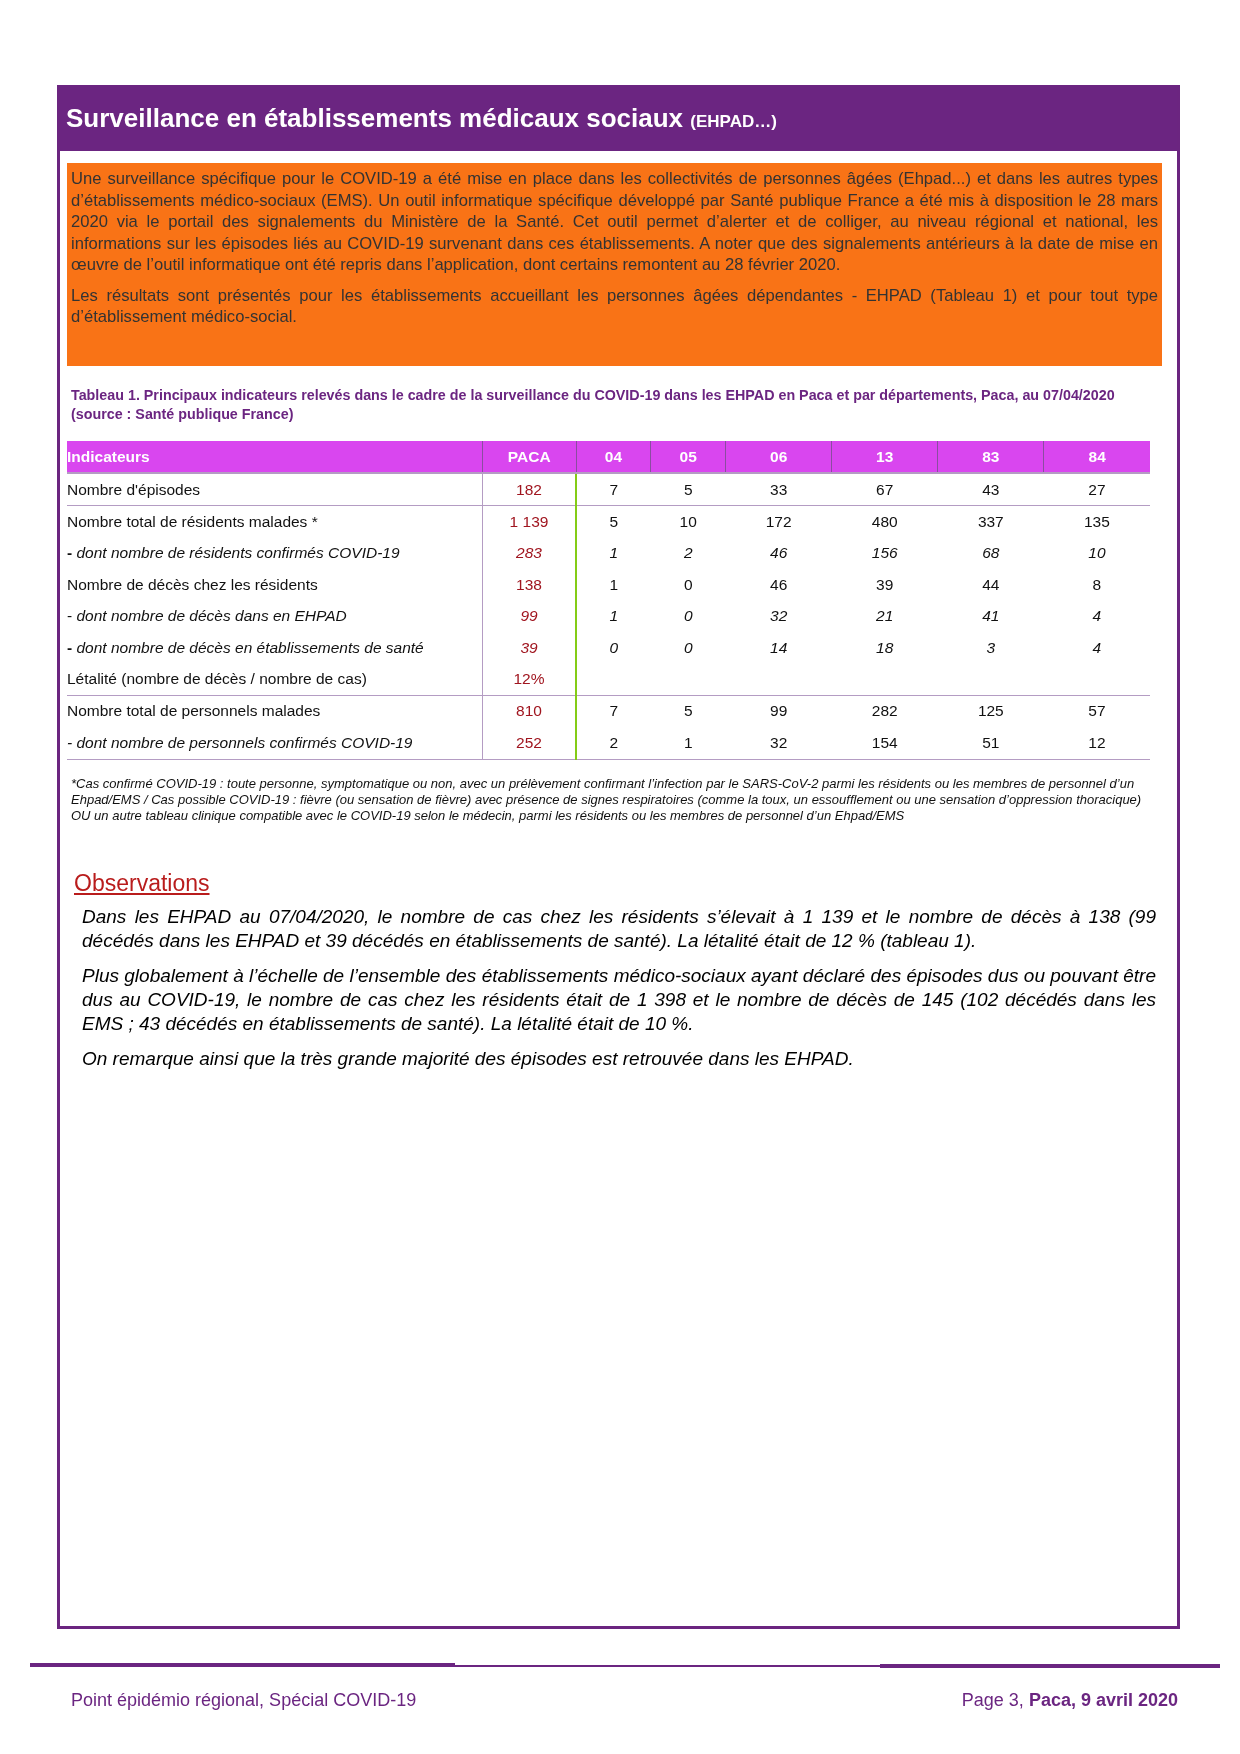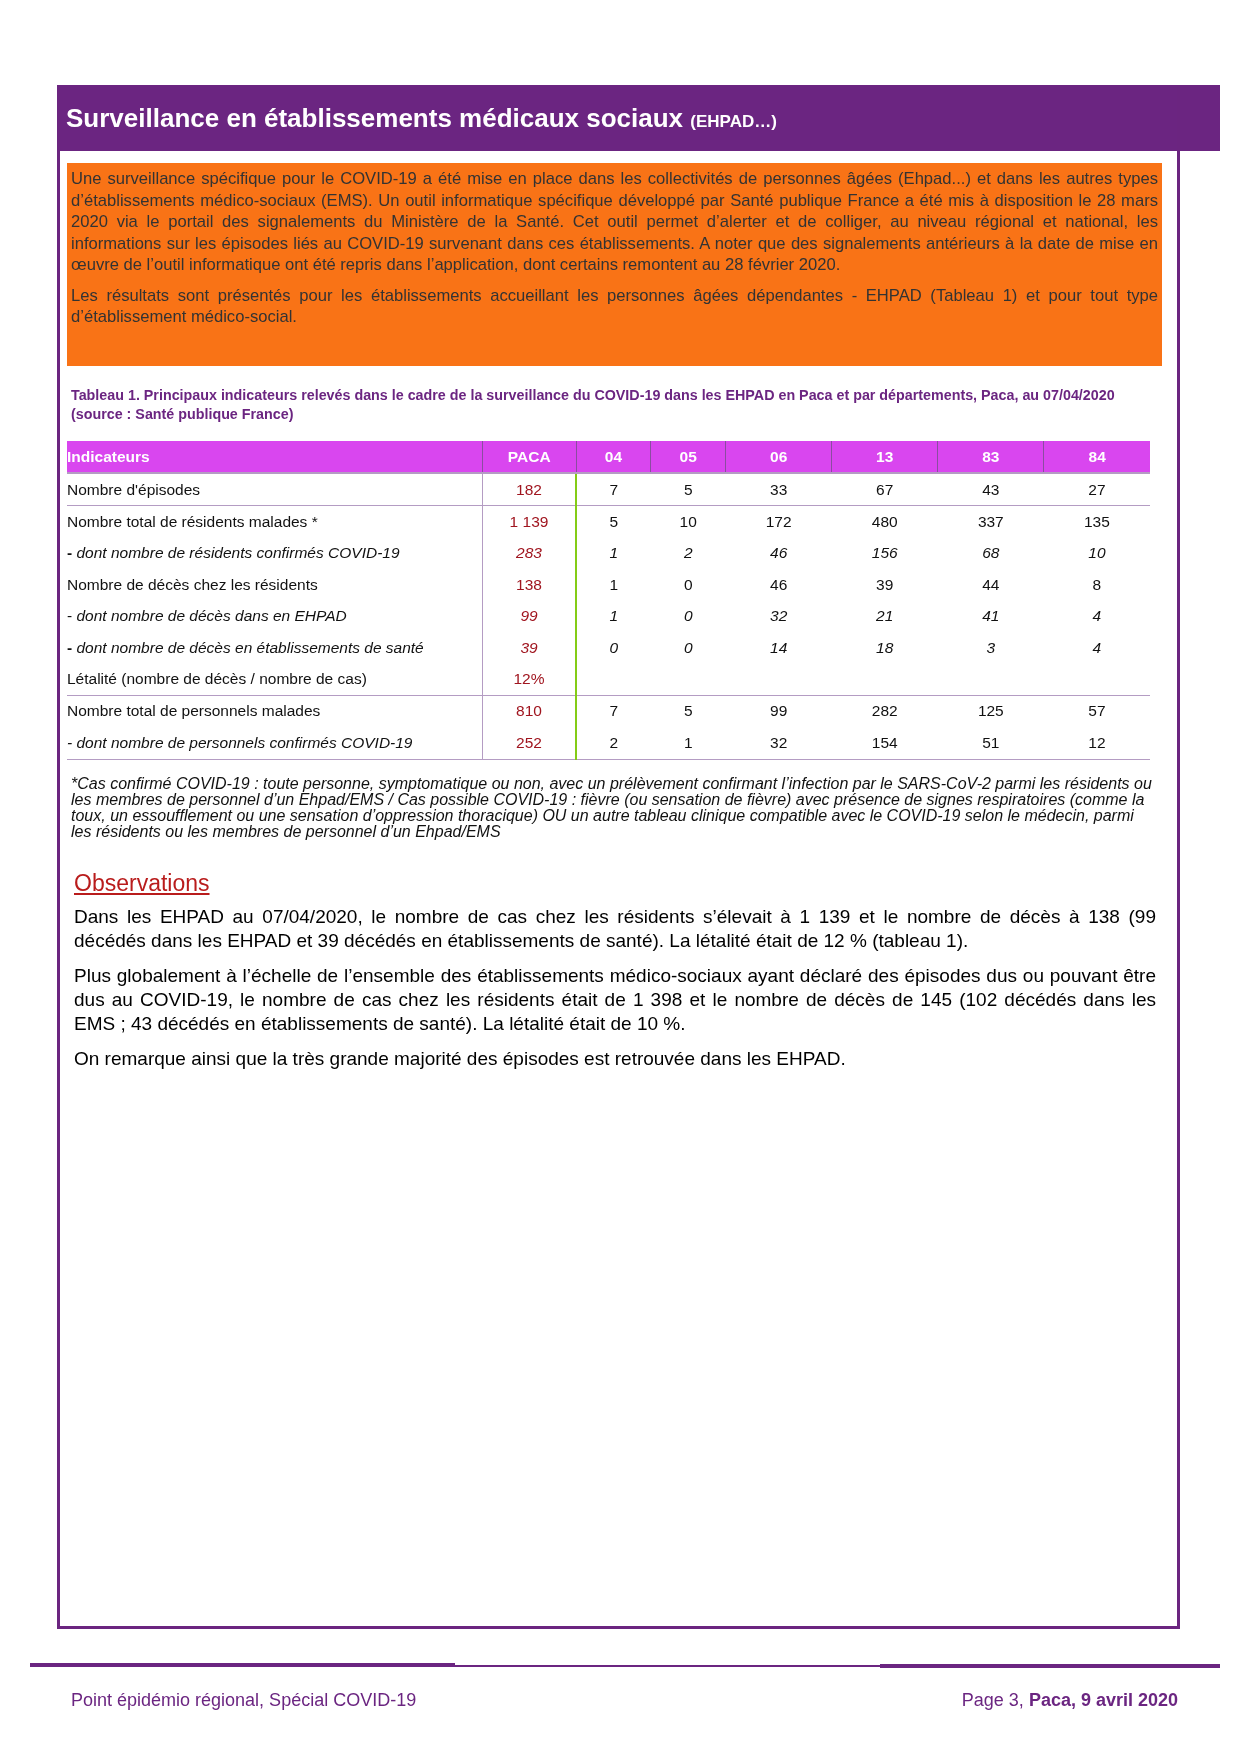--- a/index.html
+++ b/index.html
@@ -1,21 +1,21 @@
 <!DOCTYPE html>
 <html><head>
 <meta charset="utf-8">
 <style>
   html, body { margin:0; padding:0; background:#ffffff; }
   body { width:1240px; height:1754px; position:relative; overflow:hidden;
          font-family:"Liberation Sans", sans-serif; color:#000; }
   .frame { position:absolute; left:57px; top:85px; width:1117px; height:1541px;
            border:3px solid #6b2580; border-top:none; box-sizing:content-box; }
   .header-bar { position:absolute; left:57px; top:85px; width:1123px; height:66px;
-                background:#6b2581;padding-left:40px; }
+                background:#6b2581; }
   .header-title { position:absolute; left:9px; top:18px; color:#fff; font-weight:bold;
                   font-size:26px; white-space:nowrap; }
   .header-title .small { font-size:17px; }
   .intro-box { position:absolute; left:67px; top:163px; width:1095px; height:203px;
                background:#f97316; box-sizing:border-box; padding:5px 4px 0 4px;
                color:#333; font-size:16.6px; line-height:21.5px; text-align:justify; }
   .intro-box p { margin:0 0 9px 0; }
   .caption { position:absolute; left:71px; top:386px; width:1090px; color:#6b2581;
              font-weight:bold; font-size:14.3px; line-height:19px; }
   table.indic { position:absolute; left:67px; top:441px; width:1083px;
@@ -25,26 +25,26 @@
                    border-bottom:2px solid #b49cc3; }
   table.indic th:first-child { text-align:left; border-left:none; padding-left:0; }
   table.indic td { height:31.4px; padding:0; text-align:center; color:#111; }
   table.indic td.lbl { text-align:left; width:415px; }
   table.indic td.paca { color:#a0151f; width:92px; border-left:1px solid #b49cc3;
                         border-right:2px solid #84cc16; }
   table.indic tr.sep td { border-bottom:1.5px solid #b49cc3; }
   table.indic tr.it td { font-style:italic; }
   table.indic tr.it td.lbl .dash { font-style:normal; font-weight:bold; }
   .footnote { position:absolute; left:71px; top:776px; width:1085px; font-style:italic;
-              font-size:16px; line-height:16px; color:#111; }
+              font-size:13px; line-height:16px; color:#111; }
   .obs-head { position:absolute; left:74px; top:870px; font-size:23px; color:#b91c1c;
               text-decoration:underline; }
   .obs-body { position:absolute; left:74px; top:905px; width:1082px; font-size:19px;
               line-height:24px; text-align:justify; color:#000; }
-  .obs-body p { margin:0 0 11px 0; }
+  .obs-body p { margin:0 0 11px 8px;font-style:italic; }
   .footer-line-a { position:absolute; left:30px; top:1663px; width:425px; height:4px; background:#6b2581; }
   .footer-line-b { position:absolute; left:455px; top:1665px; width:425px; height:2px; background:#6b2581; }
   .footer-line-c { position:absolute; left:880px; top:1664px; width:340px; height:4px; background:#6b2581; }
   .footer-left { position:absolute; left:71px; top:1690px; font-size:18px; color:#6b2581; }
   .footer-right { position:absolute; right:62px; top:1690px; font-size:18px; color:#6b2581; }
   .footer-right b { font-weight:bold; }
 </style>
 </head>
 <body>
 

